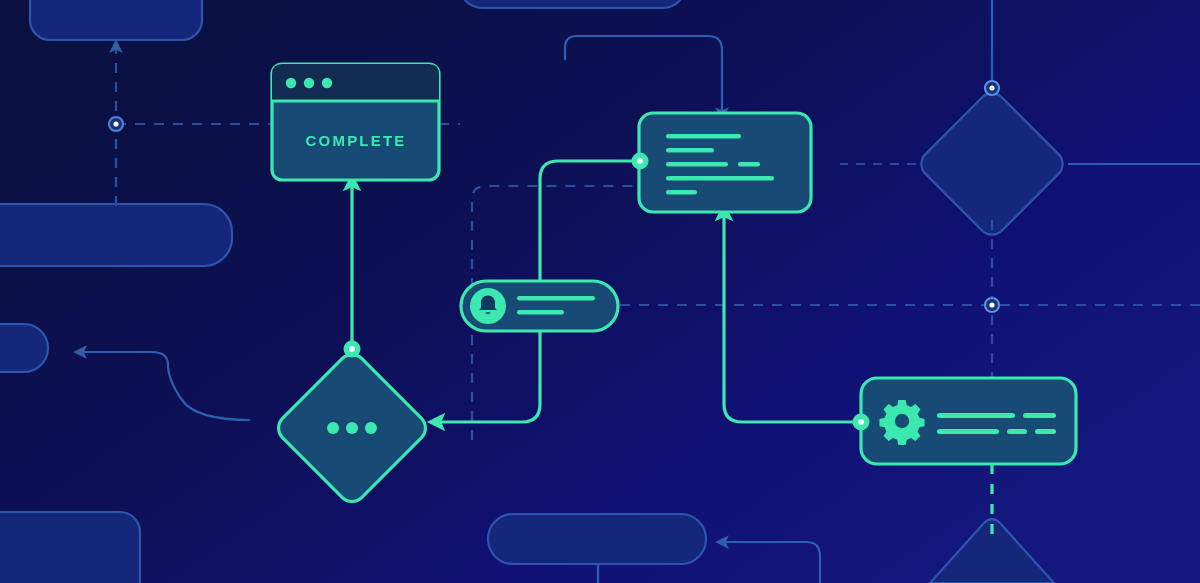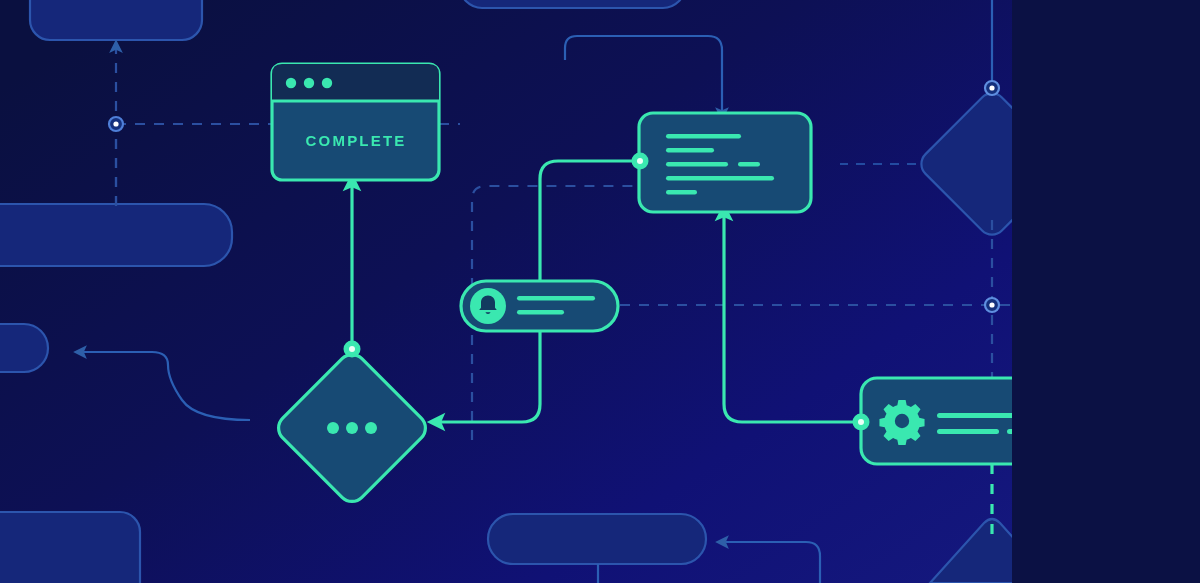--- a/index.html
+++ b/index.html
@@ -1,17 +1,17 @@
 <!DOCTYPE html>
 <html><head>
 <meta charset="utf-8">
 <style>
   html,body{margin:0;padding:0;background:#0b1144;}
   #stage{
-    position:relative;width:1012px;height:583px;overflow:hidden;
+    position:relative;width:1200px;height:583px;overflow:hidden;
     font-family:"Liberation Sans", sans-serif;
   }
   #stage svg{display:block;width:1200px;height:583px;}
   .bg-rect{fill:url(#bgGrad);}
   .lbl{
     font-family:"Liberation Sans", sans-serif;
     font-weight:bold;letter-spacing:2.2px;font-size:15px;
     text-anchor:middle;dominant-baseline:middle;
   }
 </style>

